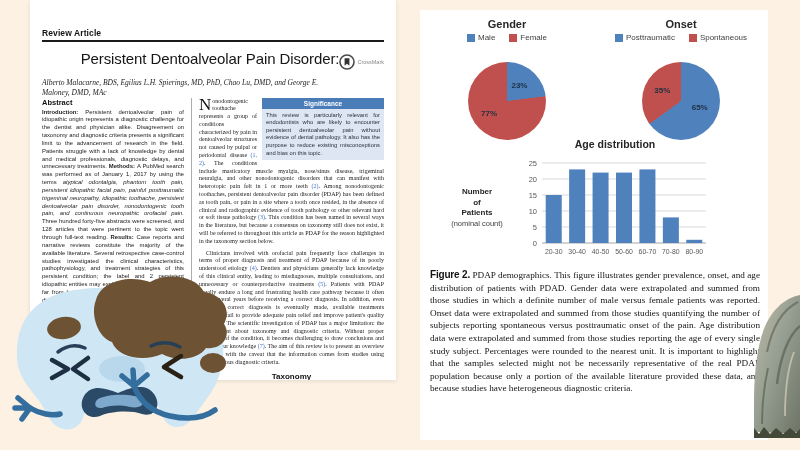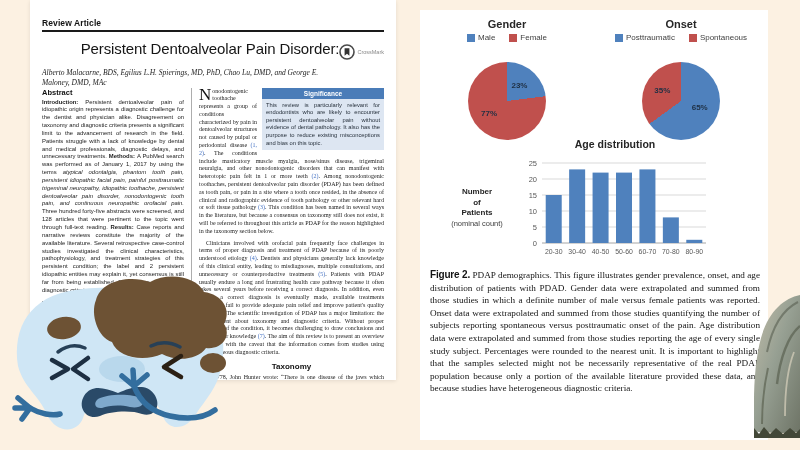--- a/index.html
+++ b/index.html
@@ -1,19 +1,19 @@
 <!DOCTYPE html>
 <html><head>
 <meta charset="utf-8">
 <style>
   html,body{margin:0;padding:0;}
   #screen{position:relative;width:800px;height:450px;overflow:hidden;background:#fcf1e2;font-family:"Liberation Sans",sans-serif;}
 
   
-  .paper{position:absolute;left:30px;top:0;width:366px;height:380px;background:#ffffff;box-shadow:0 1px 4px rgba(0,0,0,.10);padding:8px 12px;box-sizing:border-box;overflow:hidden;z-index:2;}
+  .paper{position:absolute;left:30px;top:0;width:366px;height:380px;background:#ffffff;box-shadow:0 1px 4px rgba(0,0,0,.10);padding:18px 12px;box-sizing:border-box;overflow:hidden;z-index:2;}
   .kicker{margin-top:10px;font-size:8.5px;font-weight:bold;color:#141414;letter-spacing:.1px;border-bottom:2px solid #1a1a1a;padding-bottom:2px;}
   .title-row{display:flex;justify-content:flex-end;align-items:flex-start;margin-top:8px;}
   .paper-title{font-size:15px;line-height:1.16;color:#151515;letter-spacing:-.1px;}
   .crossmark{display:flex;align-items:center;gap:2px;margin-top:4px;flex:0 0 auto;}
   .crossmark-text{font-size:5.5px;color:#8a8a8a;}
   .authors{font-family:"Liberation Serif",serif;font-style:italic;font-size:7.5px;color:#222;margin-top:8px;max-width:300px;line-height:1.3;}
   .cols{display:flex;margin-top:0;}
   .col-left{width:142px;flex:0 0 auto;}
   .col-right{flex:1 1 auto;border-left:1px solid #adadad;margin-left:7px;padding-left:7px;}
   .abs-head{font-size:7.5px;font-weight:bold;color:#111;margin:0 0 2px 0;}

